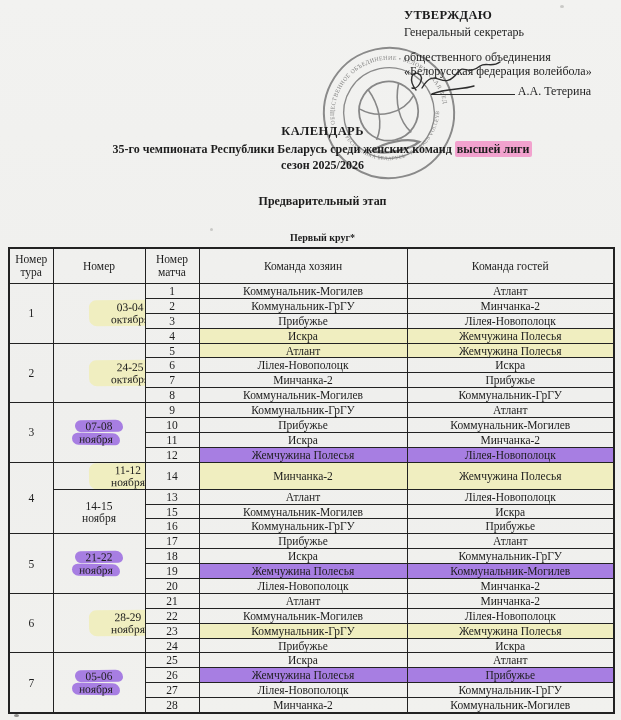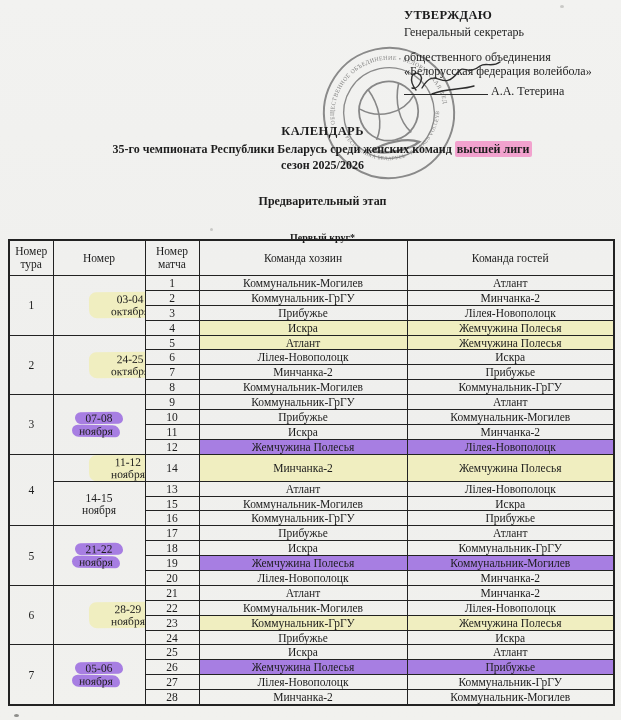--- a/index.html
+++ b/index.html
@@ -9,41 +9,41 @@
     font-family:"Liberation Serif","DejaVu Serif",serif;
     color:#1d1d1d;
   }
   :root{--yellow:#f0eec0;--purple:#a77ee2;--pink:#f2a2ce;--line:#222;}
 
   
   .approval{position:absolute;left:404px;top:8px;width:214px;font-size:12px;line-height:14px;}
   .approval .approve{font-weight:bold;font-size:12.5px;letter-spacing:.3px;}
   .approval .l1{margin-top:3px;}
   .approval .l2{margin-top:11px;}
-  .approval .sigrow{margin-top:5px;white-space:nowrap;}
+  .approval .sigrow{margin-top:5px;white-space:nowrap;text-align:center;}
   .sig-line{display:inline-block;width:84px;border-bottom:1px solid #2b2b2b;height:11px;vertical-align:baseline;}
   .approval .date{margin-top:9px;}
 
   
   .stamp{position:absolute;left:320px;top:44px;width:138px;height:138px;opacity:.78;transform:rotate(-12deg);}
   .stamp svg{width:100%;height:100%;}
   
   .signature{position:absolute;left:402px;top:58px;width:104px;height:44px;}
 
   
   .titleblock{position:absolute;left:12px;top:124px;width:621px;text-align:center;font-weight:bold;}
   .titleblock .t1{font-size:12.5px;letter-spacing:.4px;}
   .titleblock .t2{font-size:12px;margin-top:3px;}
   .titleblock .t3{font-size:12px;margin-top:1px;}
   .titleblock .stage{font-size:12px;margin-top:21px;}
   .titleblock .round{font-size:10px;margin-top:23px;}
   .hl-pink{background:var(--pink);padding:1px 3px 1px 2px;border-radius:2px;}
 
   
-  .tablewrap{position:absolute;left:8px;top:239px;}
+  .tablewrap{position:absolute;left:8px;top:247px;}
   table{border-collapse:collapse;table-layout:fixed;width:605px;border:2px solid var(--line);}
   th,td{border:1px solid var(--line);text-align:center;vertical-align:middle;
         font-size:11.5px;line-height:12px;padding:0 2px;overflow:hidden;white-space:nowrap;}
   th{font-weight:normal;height:34px;white-space:normal;line-height:13px;}
   td{height:13.9px;}
   col.c-tour{width:44px;} col.c-date{width:92px;} col.c-num{width:54px;}
   col.c-host{width:208px;} col.c-guest{width:207px;}
   .tour-cell,.date-cell{white-space:normal;}
   .hl-yellow{background:var(--yellow);}
   .hl-purple{background:var(--purple);}

